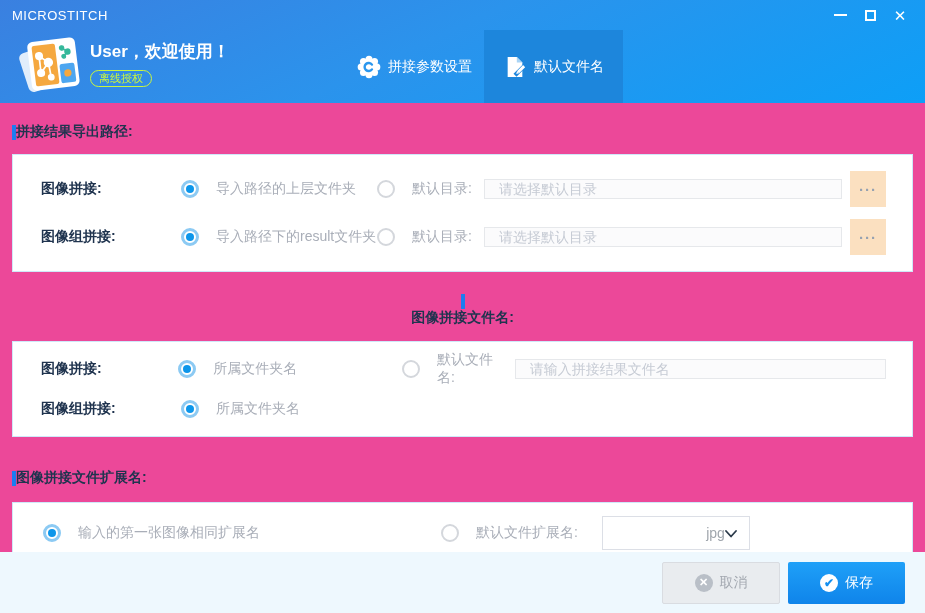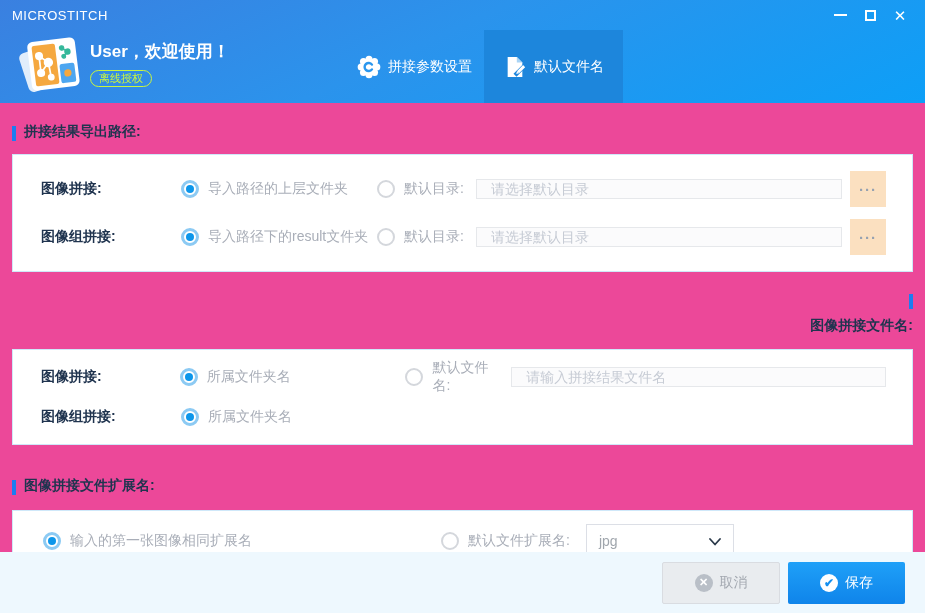--- a/index.html
+++ b/index.html
@@ -23,50 +23,50 @@
   .welcome-text { color:#fff; font-size:17px; font-weight:bold; }
   .badge { color:#c9f53f; border:1px solid #c9f53f; border-radius:10px; font-size:11px; line-height:15px; padding:0 8px; width:fit-content; }
 
   .tabs { position:absolute; left:345px; top:0; height:73px; display:flex; }
   .tab { width:139px; height:73px; display:flex; flex-direction:row; align-items:center; justify-content:center; gap:7px; color:#fff; font-size:14px; cursor:pointer; }
   .tab.active { background:#1d86dc; }
   .tab-icon { width:24px; height:24px; display:flex; align-items:center; justify-content:center; }
 
   
   .content { padding:0 12px; }
-  .sec-title { display:flex; align-items:flex-end; gap:8px; font-size:14px; font-weight:bold; color:#20344f; }
+  .sec-title { display:flex; align-items:center; font-size:14px; font-weight:bold; color:#20344f; }
   .sec-bar { width:4px; height:15px; background:#1c7df0; }
   .t1 { margin:20px 0 13px 0; }
   .t2 { margin:22px 0 14px 0;flex-direction:column; }
   .t3 { margin:32px 0 15px 0; }
 
   .panel { border:1px solid #cfe8f9; background:#fff; }
   .panel-pad { padding:10px 26px 10px 28px; }
   .panel2-pad { padding:7px 26px 7px 28px; }
   .prow { display:flex; align-items:center; height:48px; }
   .prow2 { display:flex; align-items:center; height:40px; }
   .plabel { width:140px; font-size:14px; font-weight:bold; color:#20344f; }
-  .opt { display:flex; align-items:center; }
+  .opt { display:flex; align-items:center;gap:8px; }
   .opt-w1 { width:196px; }
   .opt-w2 { width:228px; }
   .opt-text { font-size:14px; color:#a9aeb8; margin-left:9px; cursor:pointer; }
   .radio { width:18px; height:18px; border-radius:50%; flex:none; cursor:pointer; position:relative; background:#fff; }
   .radio.on { border:3px solid #8ccaf3; }
   .radio.on::after { content:""; position:absolute; left:50%; top:50%; transform:translate(-50%,-50%); width:8px; height:8px; border-radius:50%; background:#0d96ea; }
   .radio.off { border:2px solid #d4d7dc; }
 
   .txt-input { height:20px; background:#fbfbfc; border:1px solid #e6e8eb; font-size:14px; padding:0 14px; color:#333; outline:none; font-family:inherit; }
   .txt-input::placeholder { color:#c6cbd4; }
   .grow-input { flex:1; margin-left:12px; margin-right:8px; }
   .name-input { width:378px; margin-left:6px; }
   .browse-btn { width:36px; height:36px; background:#fbe0c0; border:none; color:#96a1b0; font-size:15px; font-weight:bold; letter-spacing:1px; display:flex; align-items:center; justify-content:center; cursor:pointer; flex:none; }
 
   .panel3 { height:62px; display:flex; align-items:center; padding-left:30px; }
   .opt-w3 { width:398px; }
-  .select { width:148px; height:34px; margin-left:16px; border:1px solid #dcdfe6; background:#fff; display:flex; align-items:center; justify-content:space-between; padding:0 12px; font-size:14px; color:#a0a6ad; cursor:pointer; }
+  .select { width:148px; height:34px; margin-left:16px; border:1px solid #dcdfe6; background:#fff; display:flex; align-items:center; justify-content:flex-end; padding:0 12px; font-size:14px; color:#a0a6ad; cursor:pointer; }
 
   
   .footer { position:absolute; left:0; bottom:0; width:925px; height:61px; background:#eef8fe; display:flex; align-items:center; justify-content:flex-end; gap:8px; padding-right:20px; }
   .btn { height:42px; display:flex; align-items:center; justify-content:center; gap:7px; font-size:14px; cursor:pointer; border-radius:2px; }
   .btn-cancel { width:118px; background:#e9ecef; border:1px solid #d9dce1; color:#a3a8b0; }
   .btn-save { width:117px; background:linear-gradient(180deg,#1fa0f8,#0f84ea); border:none; color:#fff; }
   .icon-circle { width:18px; height:18px; border-radius:50%; display:flex; align-items:center; justify-content:center; font-size:11px; font-weight:bold; flex:none; }
   .cancel-circle { background:#b9bfc7; color:#fff; }
   .save-circle { background:#fff; color:#1490f0; font-size:12px; }
 </style>

